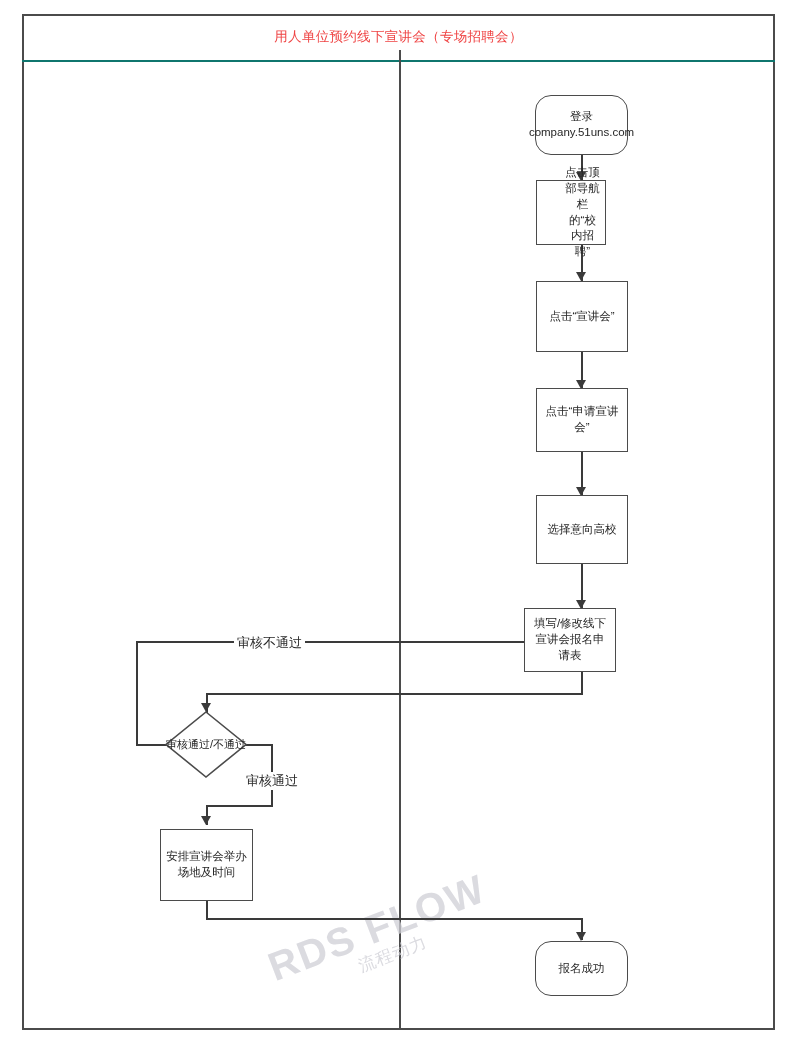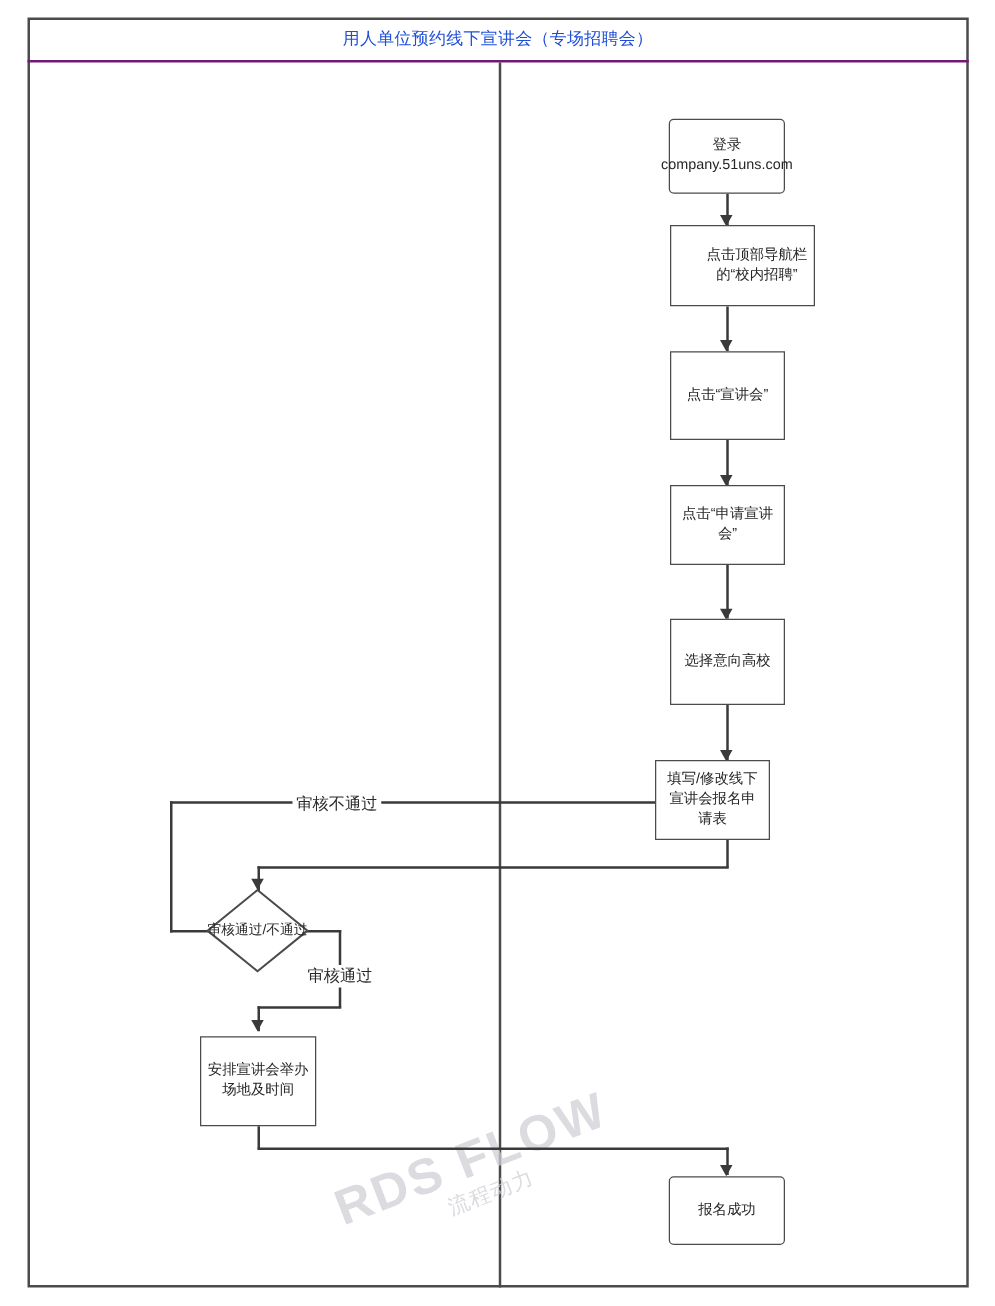--- a/index.html
+++ b/index.html
@@ -26,28 +26,28 @@
     height: 1016px;
     border: 2px solid #4b4b4b;
     box-sizing: border-box;
     background: transparent;
   }
   .title-band {
     position: absolute;
     left: 22px;
     top: 14px;
     width: 753px;
-    height: 36px;
-    box-sizing: border-box;
-    border-bottom: 2px solid #701a75;
+    height: 48px;
+    box-sizing: border-box;
+    border-bottom: 2px solid #0f766e;
     display: flex;
     align-items: center;
     justify-content: center;
     font-size: 13.5px;
-    color: #1d4ed8;
+    color: #ef4444;
     letter-spacing: .3px;
   }
   .lane-head {
     position: absolute;
     top: 50px;
     height: 30px;
     box-sizing: border-box;
     border-bottom: 2px solid #4b4b4b;
     display: flex;
     align-items: center;
@@ -75,21 +75,21 @@
     color: #262626;
     font-size: 11.5px;
     line-height: 1.38;
     text-align: center;
     display: flex;
     align-items: center;
     justify-content: center;
     padding: 2px 5px;
     z-index: 4;
   }
-  .node.terminal { border-radius: 4px; }
+  .node.terminal { border-radius: 16px; }
 
   .diamond-wrap {
     position: absolute;
     z-index: 4;
   }
   .diamond-wrap svg { display: block; }
   .diamond-label {
     position: absolute;
     left: 0; top: 0;
     width: 100%; height: 100%;
@@ -210,21 +210,21 @@
   <div class="arrow down" style="left:201px; top:816px;"></div>
   <div class="edge-label" style="left:243px; top:772px;">审核通过</div>
 
   <div class="conn v" style="left:206px; top:895px; height:24px;"></div>
   <div class="conn h" style="left:206px; top:918px; width:377px;"></div>
   <div class="conn v" style="left:581px; top:918px; height:22px;"></div>
   <div class="arrow down" style="left:576px; top:932px;"></div>
 
   <div class="node terminal" style="left:535px; top:95px; width:93px; height:60px;">登录 company.51uns.com</div>
 
-  <div class="node" style="left:536px; top:180px; width:116px; height:65px;padding-left:28px;">点击顶部导航栏的“校内招聘”</div>
+  <div class="node" style="left:536px; top:180px; width:70px; height:65px;padding-left:28px;">点击顶部导航栏的“校内招聘”</div>
 
   <div class="node" style="left:536px; top:281px; width:92px; height:71px;">点击“宣讲会”</div>
 
   <div class="node" style="left:536px; top:388px; width:92px; height:64px;">点击“申请宣讲会”</div>
 
   <div class="node" style="left:536px; top:495px; width:92px; height:69px;">选择意向高校</div>
 
   <div class="node" style="left:524px; top:608px; width:92px; height:64px;">填写/修改线下宣讲会报名申请表</div>
 
   <div class="diamond-wrap" style="left:164px; top:710px; width:84px; height:69px;">

